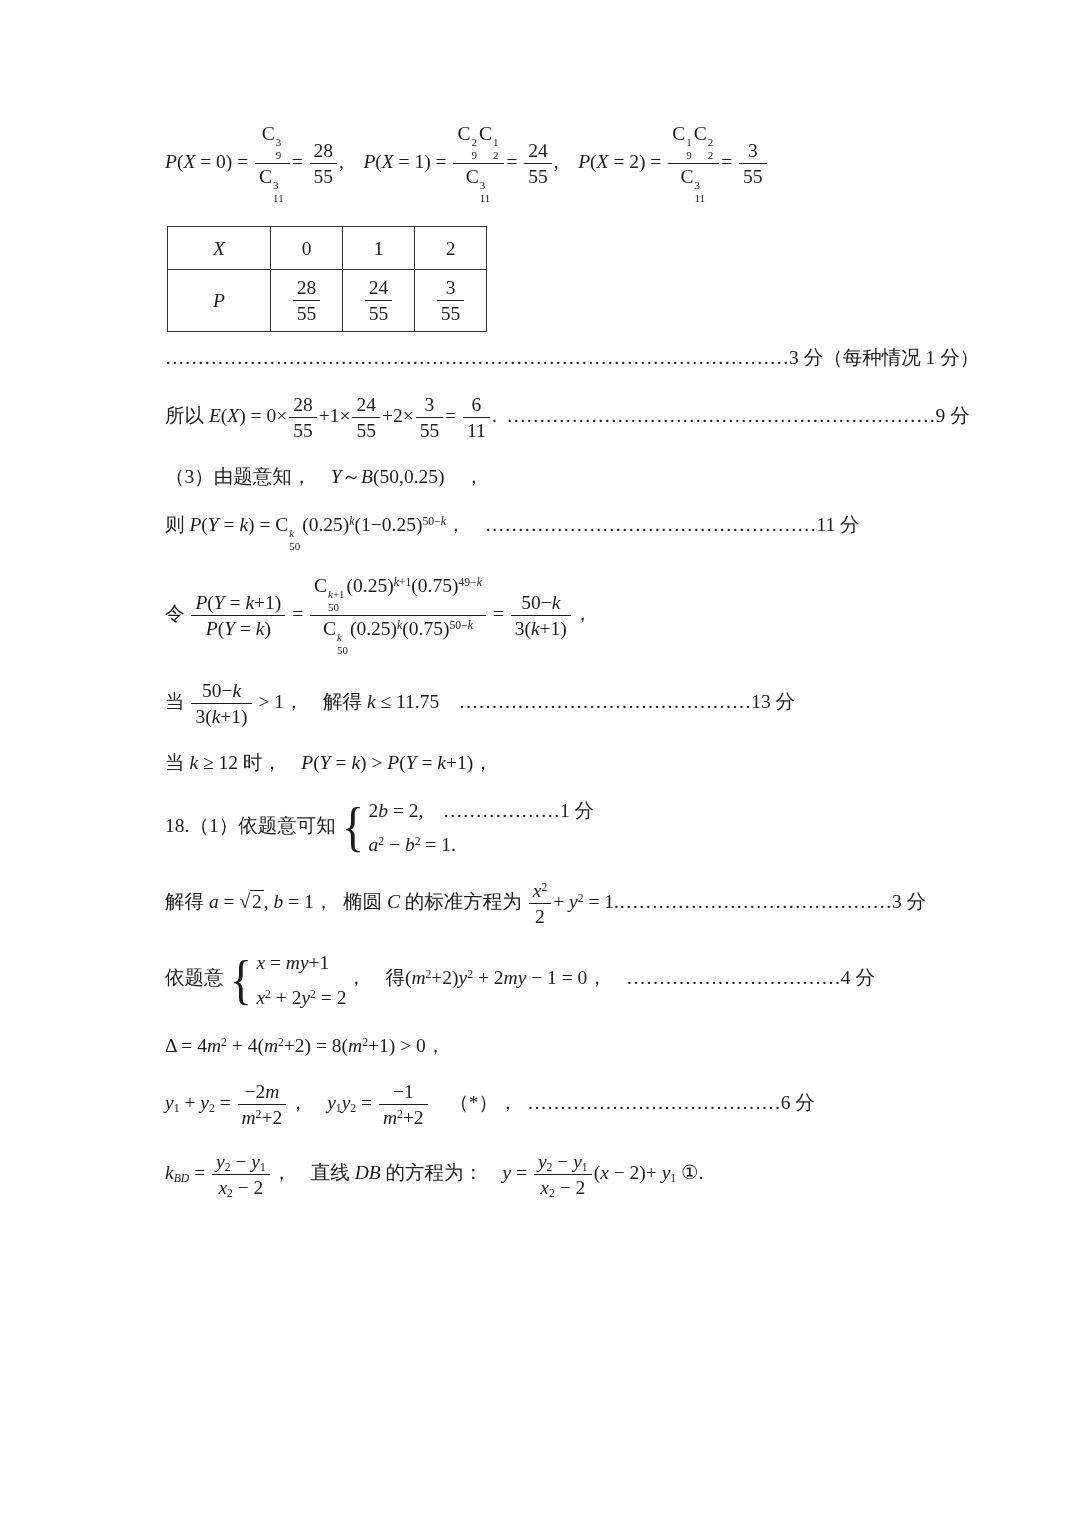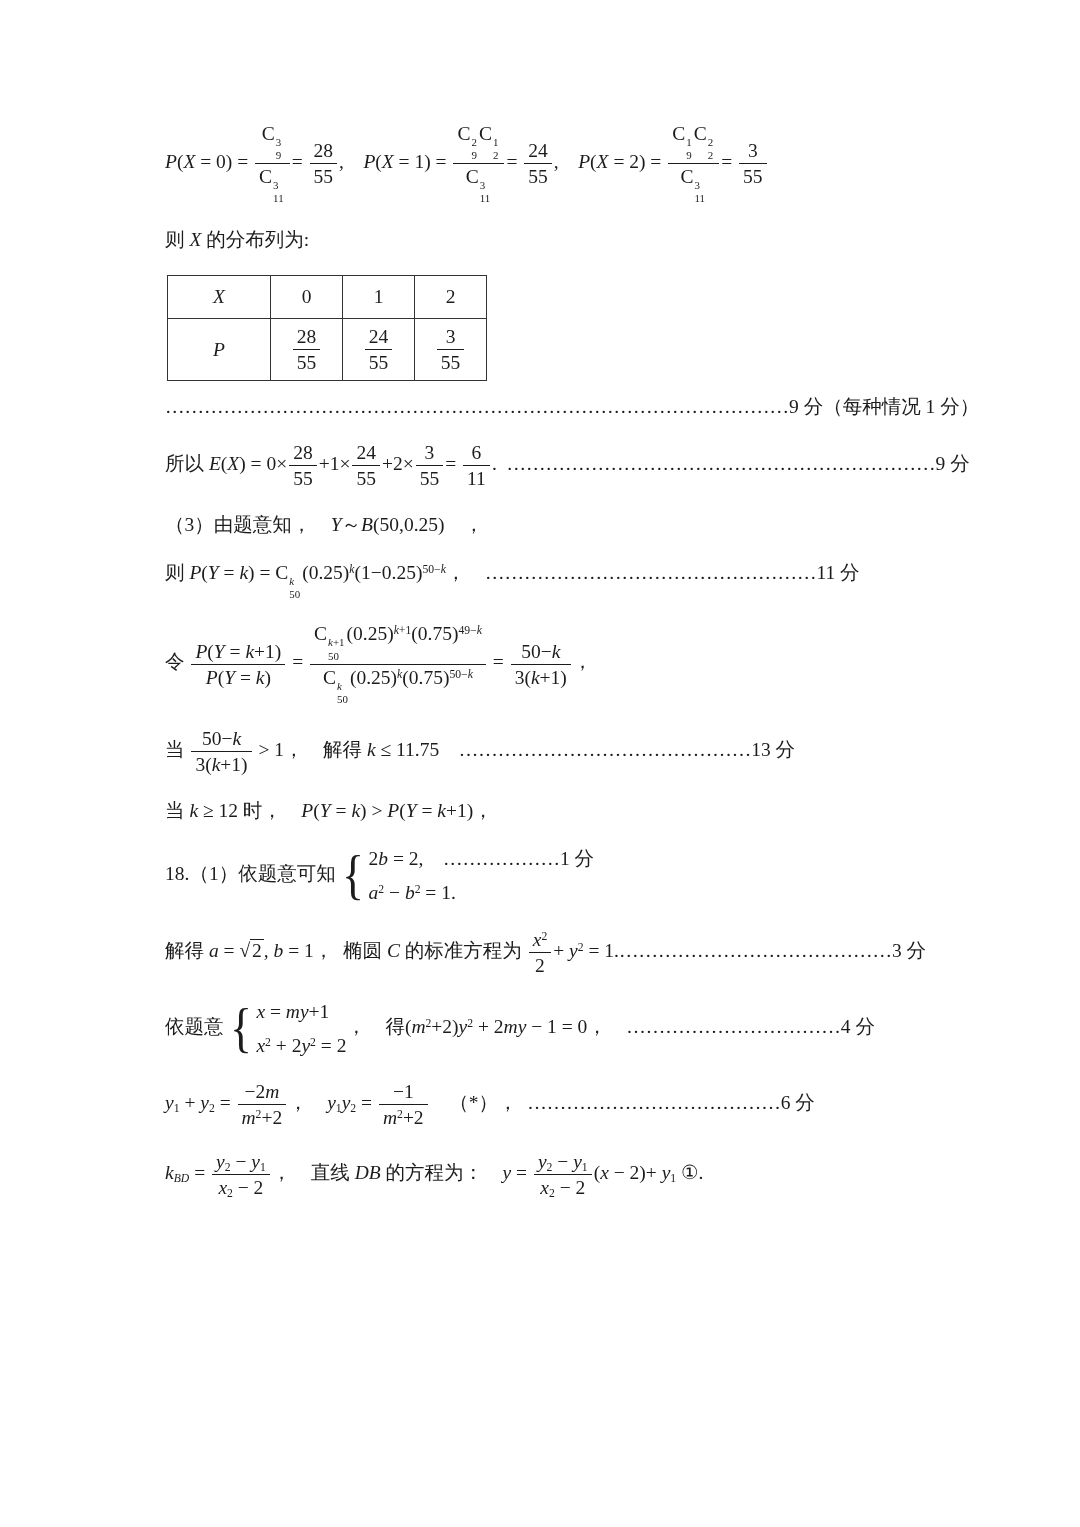--- a/index.html
+++ b/index.html
@@ -84,21 +84,20 @@
               <span>1</span>
               <span>9</span>
             </span>C<span class="ss">
               <span>2</span>
               <span>2</span>
             </span></span><span class="de">C<span class="ss">
               <span>3</span>
               <span>11</span>
             </span></span></span>= <span class="fr"><span class="nu">3</span><span class="de">55</span></span></div>
 
-    <div class="line">则 <i>X</i> 的分布列为:</div>
 
     <table class="dist-table">
       <tbody>
         <tr class="r0">
           <td class="c0"><i>X</i></td>
           <td class="c">0</td>
           <td class="c">1</td>
           <td class="c">2</td>
         </tr>
         <tr class="r1">
@@ -109,21 +108,21 @@
           <td class="c">
             <span class="fr"><span class="nu">24</span><span class="de">55</span></span>
           </td>
           <td class="c">
             <span class="fr"><span class="nu">3</span><span class="de">55</span></span>
           </td>
         </tr>
       </tbody>
     </table>
 
-    <div class="line">……………………………………………………………………………………9 分（每种情况 1 分）</div>
+    <div class="line">……………………………………………………………………………………3 分（每种情况 1 分）</div>
 
     <div class="line">所以 <i>E</i>(<i>X</i>) = 0×<span class="fr"><span class="nu">28</span><span class="de">55</span></span>+1×<span class="fr"><span class="nu">24</span><span class="de">55</span></span>+2×<span class="fr"><span class="nu">3</span><span class="de">55</span></span>= <span class="fr"><span class="nu">6</span><span class="de">11</span></span>. …………………………………………………………9 分</div>
 
     <div class="line">（3）由题意知， <i>Y</i>～<i>B</i>(50,0.25) ，</div>
 
     <div class="line">则 <i>P</i>(<i>Y</i> = <i>k</i>) = C<span class="ss">
           <span><i>k</i></span>
           <span>50</span>
         </span>(0.25)<sup><i>k</i></sup>(1−0.25)<sup>50−<i>k</i></sup>， ……………………………………………11 分</div>
 
@@ -147,20 +146,21 @@
         </span></div>
 
     <div class="line">解得 <i>a</i> = <span class="sqrt"><span class="rad">√</span><span class="rin">2</span></span>, <i>b</i> = 1， 椭圆 <i>C</i> 的标准方程为 <span class="fr"><span class="nu"><i>x</i><sup>2</sup></span><span class="de">2</span></span>+ <i>y</i><sup>2</sup> = 1.……………………………………3 分</div>
 
 
     <div class="line">依题意<span class="brace">{</span><span class="sys">
           <span><i>x</i> = <i>my</i>+1</span>
           <span><i>x</i><sup>2</sup> + 2<i>y</i><sup>2</sup> = 2</span>
         </span>， 得(<i>m</i><sup>2</sup>+2)<i>y</i><sup>2</sup> + 2<i>my</i> − 1 = 0， ……………………………4 分</div>
 
+    <div class="line">Δ = 4<i>m</i><sup>2</sup> + 4(<i>m</i><sup>2</sup>+2) = 8(<i>m</i><sup>2</sup>+1) &gt; 0，</div>
 
     <div class="line"><i>y</i><sub>1</sub> + <i>y</i><sub>2</sub> = <span class="fr"><span class="nu">−2<i>m</i></span><span class="de"><i>m</i><sup>2</sup>+2</span></span>， <i>y</i><sub>1</sub><i>y</i><sub>2</sub> = <span class="fr"><span class="nu">−1</span><span class="de"><i>m</i><sup>2</sup>+2</span></span> （*）， …………………………………6 分</div>
 
     <div class="line"><i>k</i><sub><i>BD</i></sub> = <span class="fr"><span class="nu"><i>y</i><sub>2</sub> − <i>y</i><sub>1</sub></span><span class="de"><i>x</i><sub>2</sub> − 2</span></span>， 直线 <i>DB</i> 的方程为： <i>y</i> = <span class="fr"><span class="nu"><i>y</i><sub>2</sub> − <i>y</i><sub>1</sub></span><span class="de"><i>x</i><sub>2</sub> − 2</span></span>(<i>x</i> − 2)+ <i>y</i><sub>1</sub> ①.</div>
 
 
 
   </div>
 </div>
 

